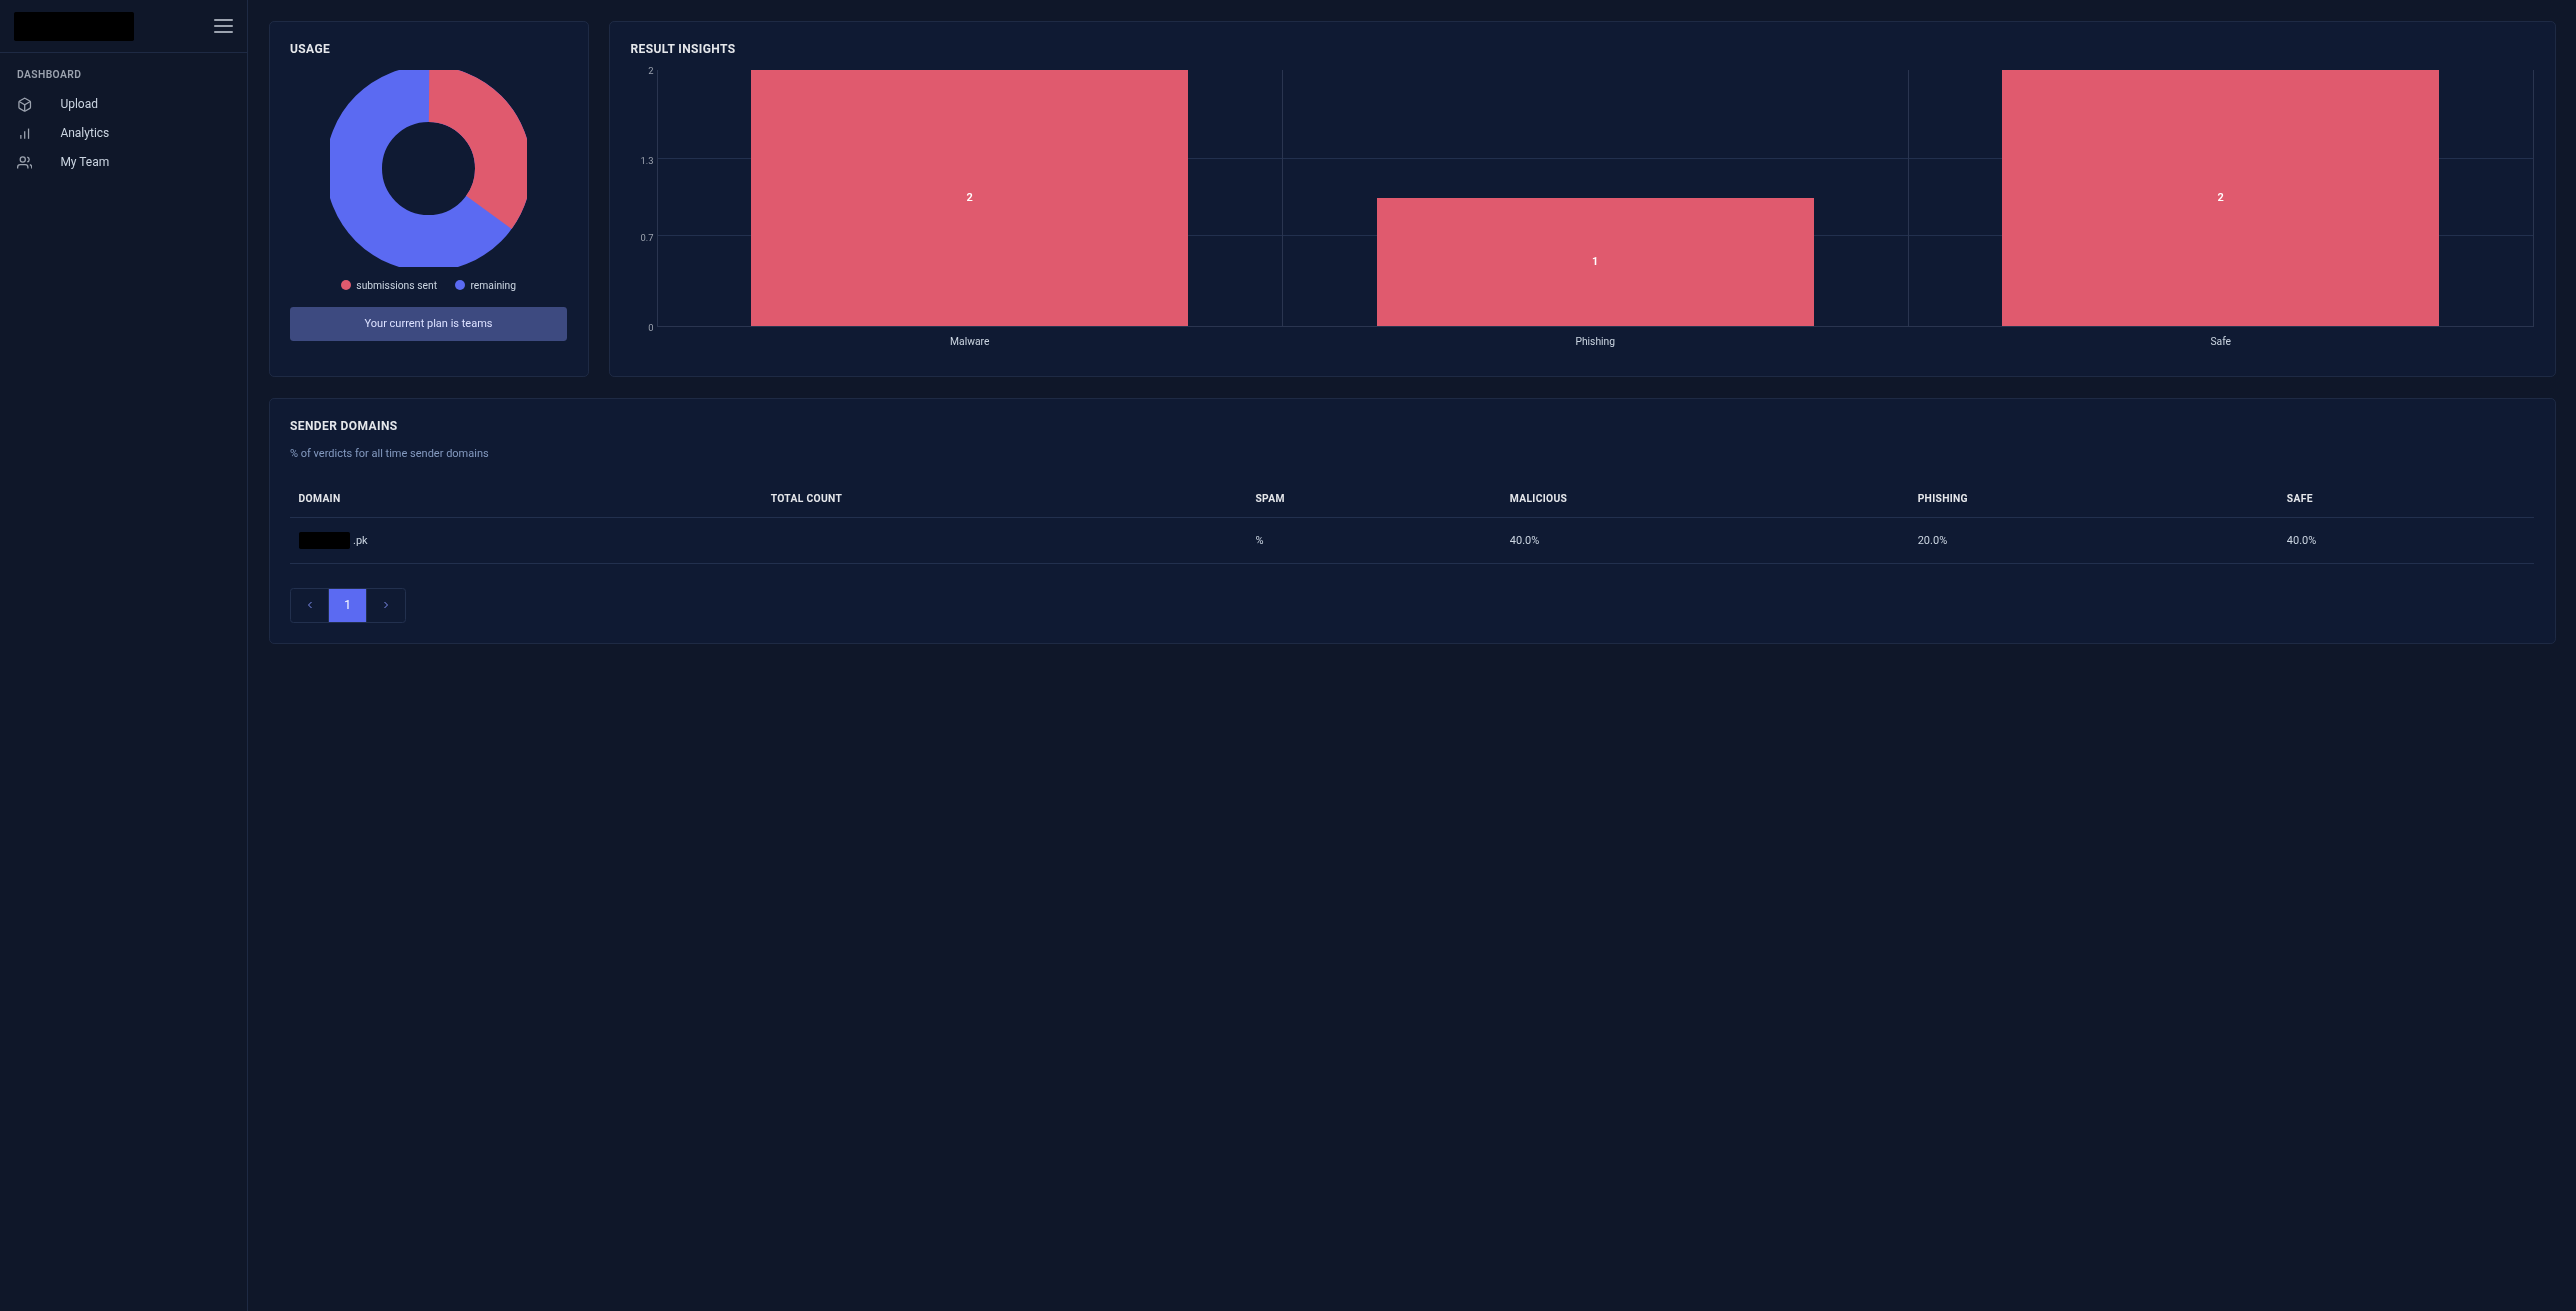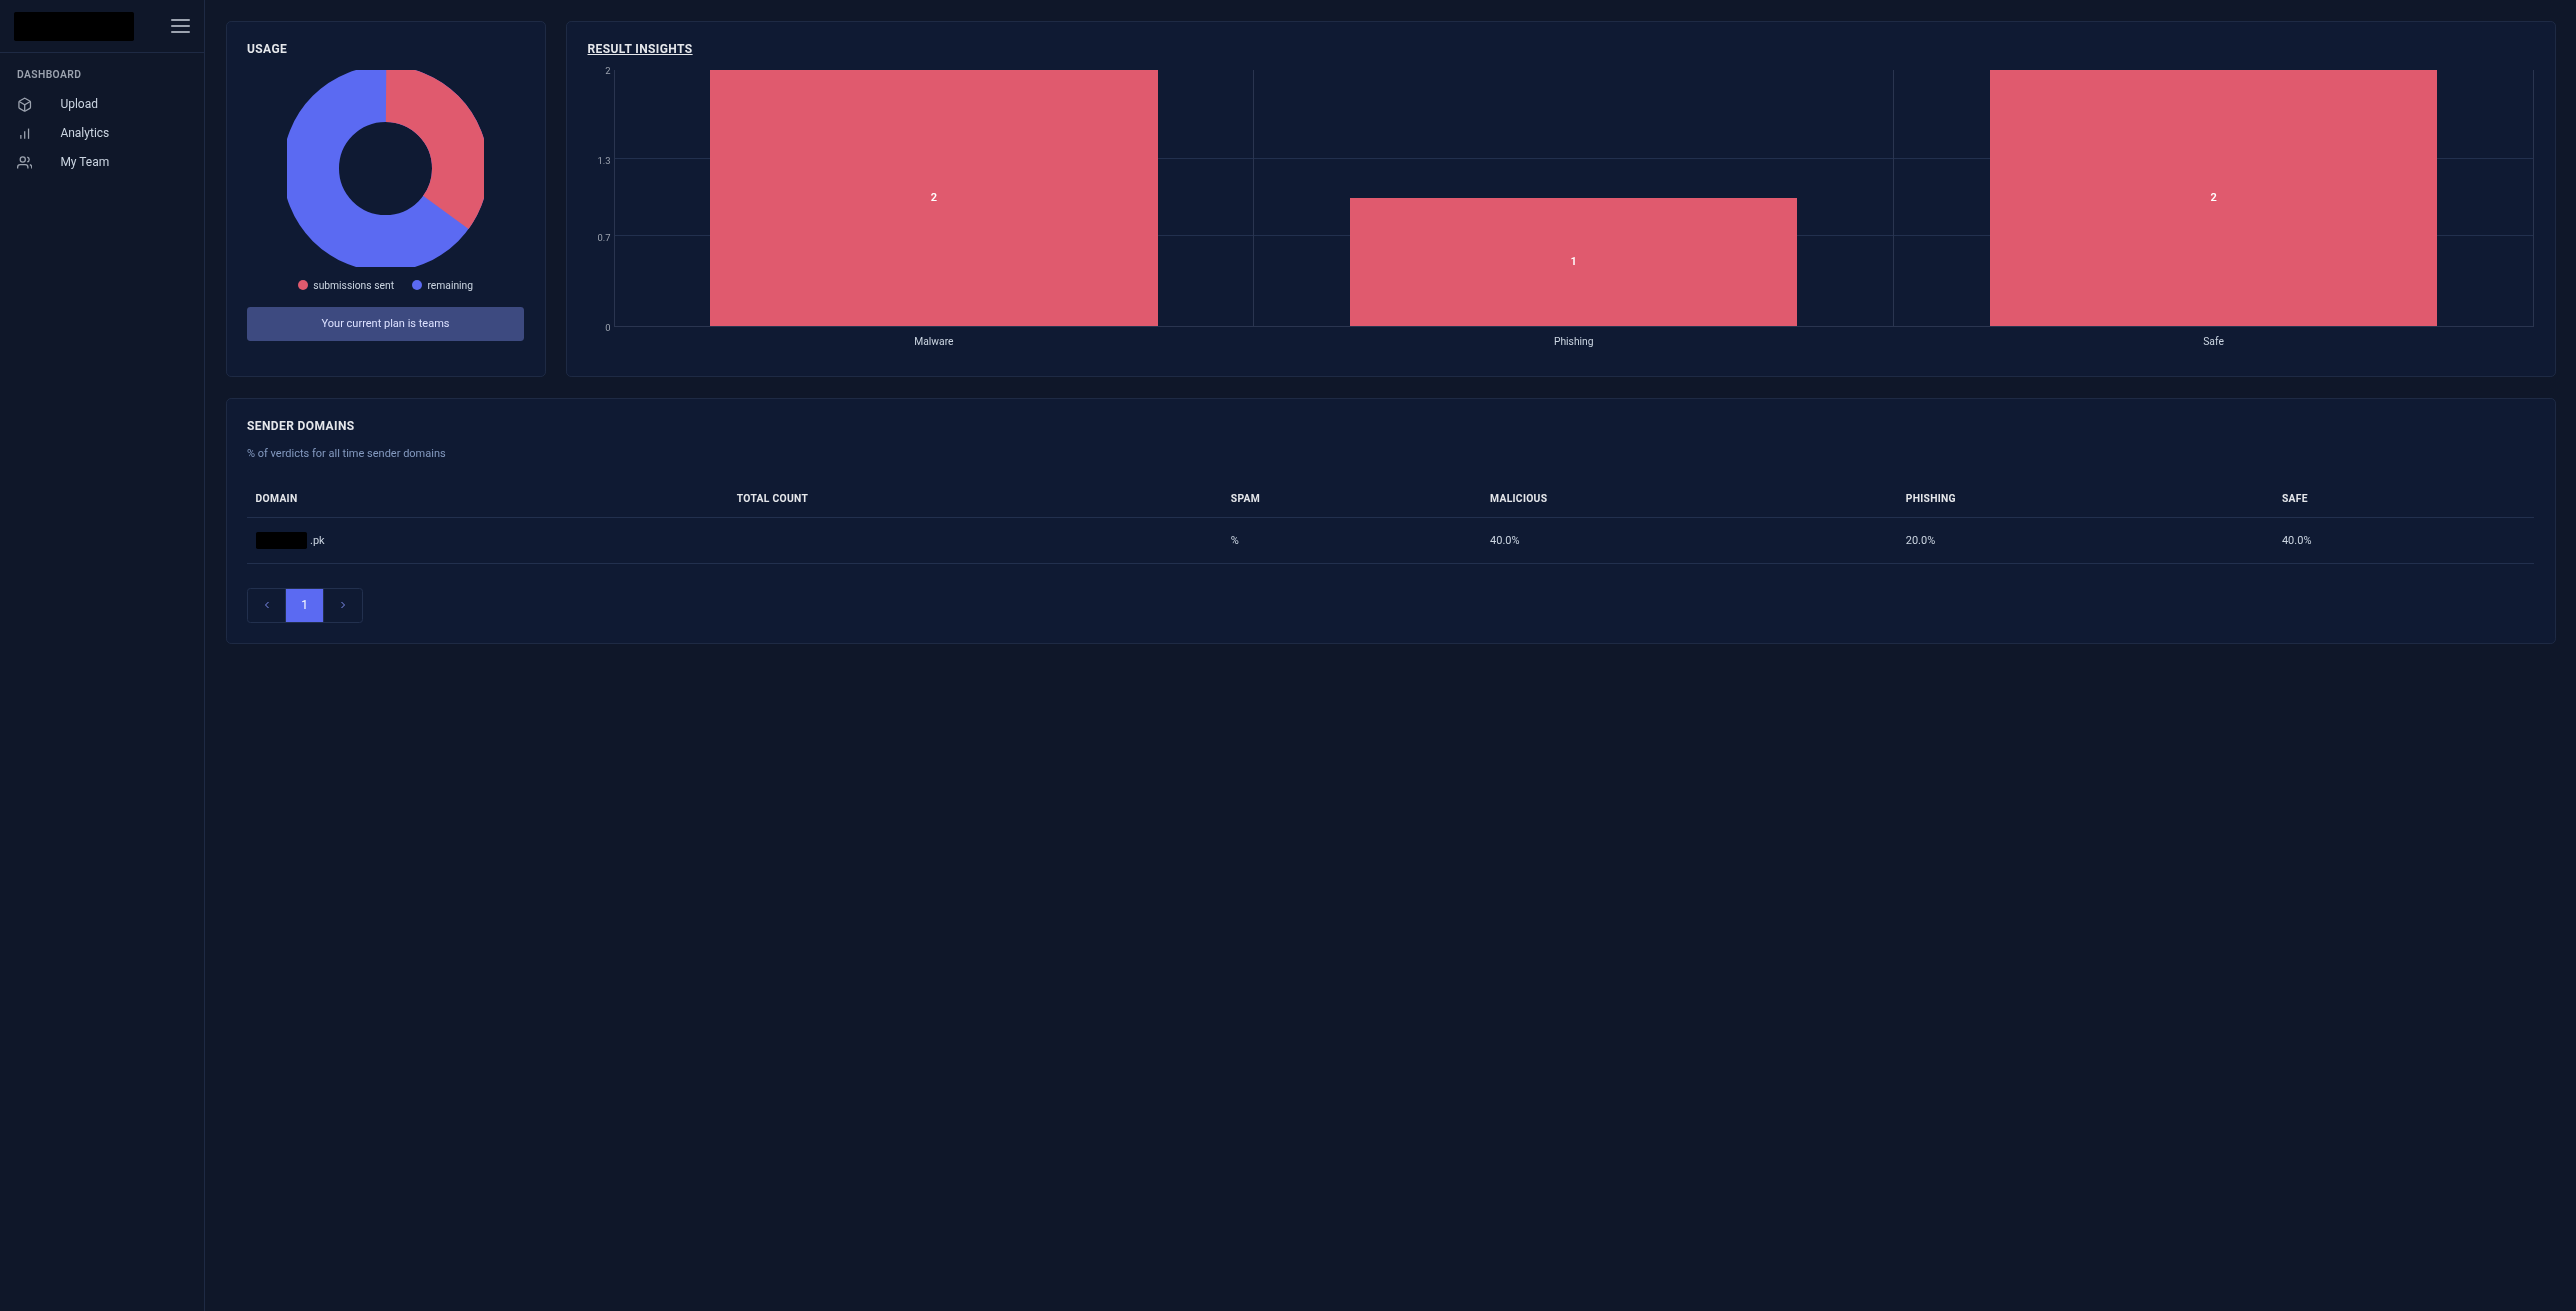--- a/index.html
+++ b/index.html
@@ -7,21 +7,21 @@
   body {
     background: #0f1729;
     color: #e5e7eb;
     font-family: -apple-system, BlinkMacSystemFont, "Segoe UI", Roboto, Helvetica, Arial, sans-serif;
     font-size: 12px;
     overflow: hidden;
   }
   .app { display: flex; width: 100%; height: 100vh; }
   
   .sidebar {
-    width: 205px;
+    width: 248px;
     border-right: 0.9px solid #1e2a44;
     background: #0f1729;
     display: flex;
     flex-direction: column;
   }
   .sidebar-top {
     height: 53px;
     display: flex;
     align-items: center;
     padding: 0 13.7px;
@@ -93,21 +93,21 @@
     padding: 20.5px;
   }
   .row { display: flex; gap: 20.5px; margin-bottom: 20.5px; }
   .card {
     background: #0f1a33;
     border: 0.9px solid #1e2a44;
     border-radius: 5.1px;
     padding: 20.5px;
   }
   .card-usage { width: 320px; flex-shrink: 0; }
-  .card-insights { flex: 1; text-decoration: underline; }
+  .card-insights { flex: 1; }
   .card-title {
     font-size: 12px;
     font-weight: 700;
     letter-spacing: 0.4px;
     color: #e5e7eb;
     margin-bottom: 13.7px;
   }
   
   .donut-wrap { display: flex; justify-content: center; margin: 6.8px 0 12px 0; }
   .donut-hole { fill: #0f1a33; }

